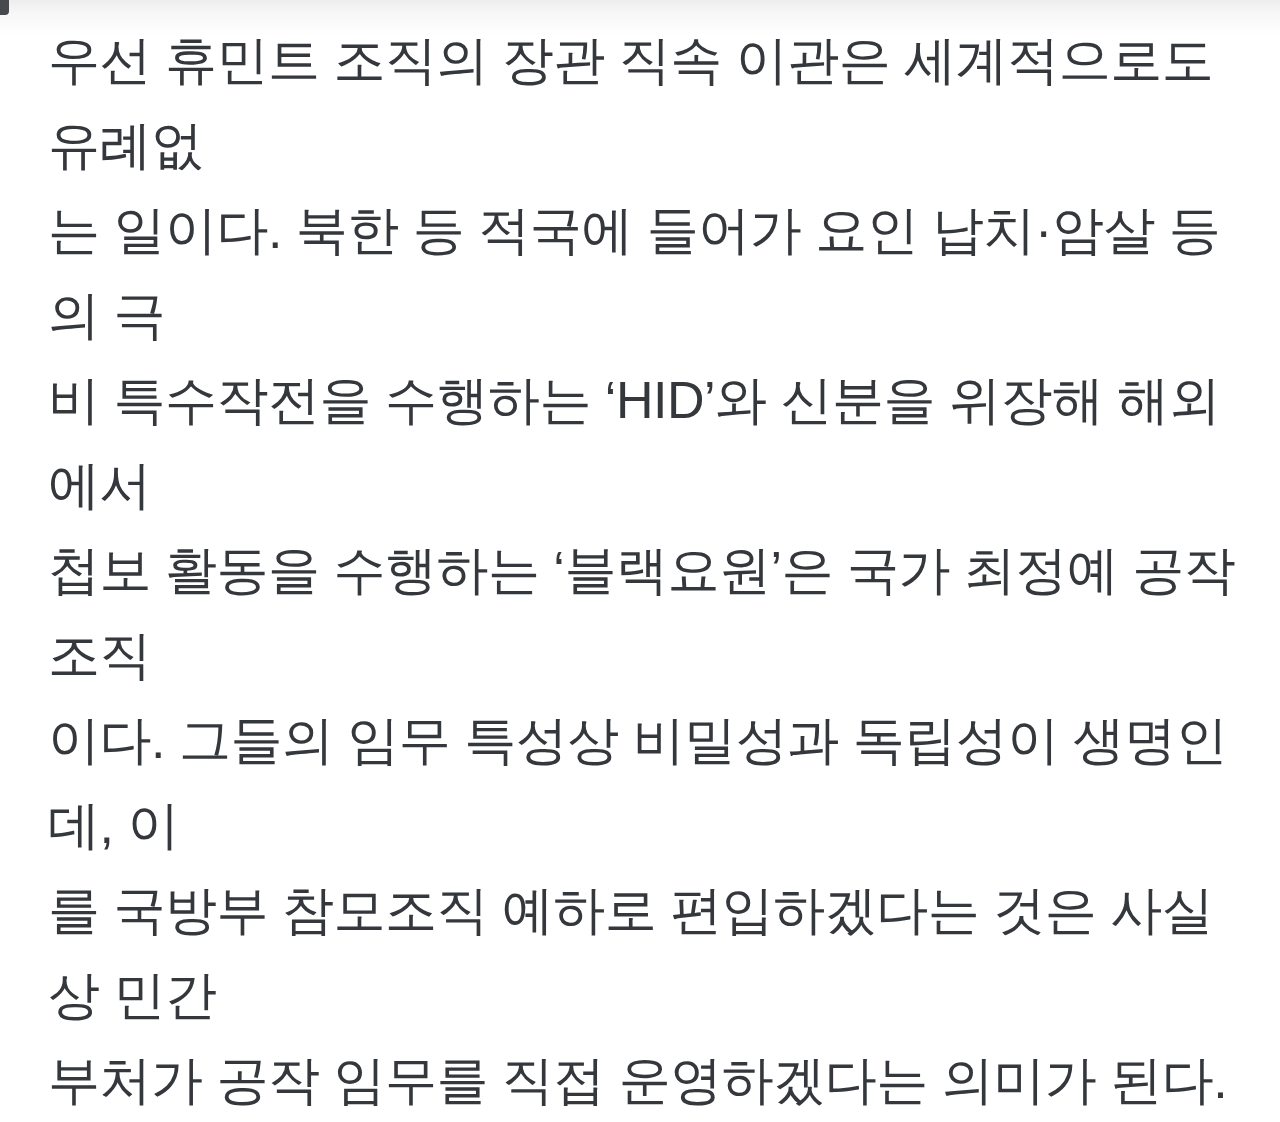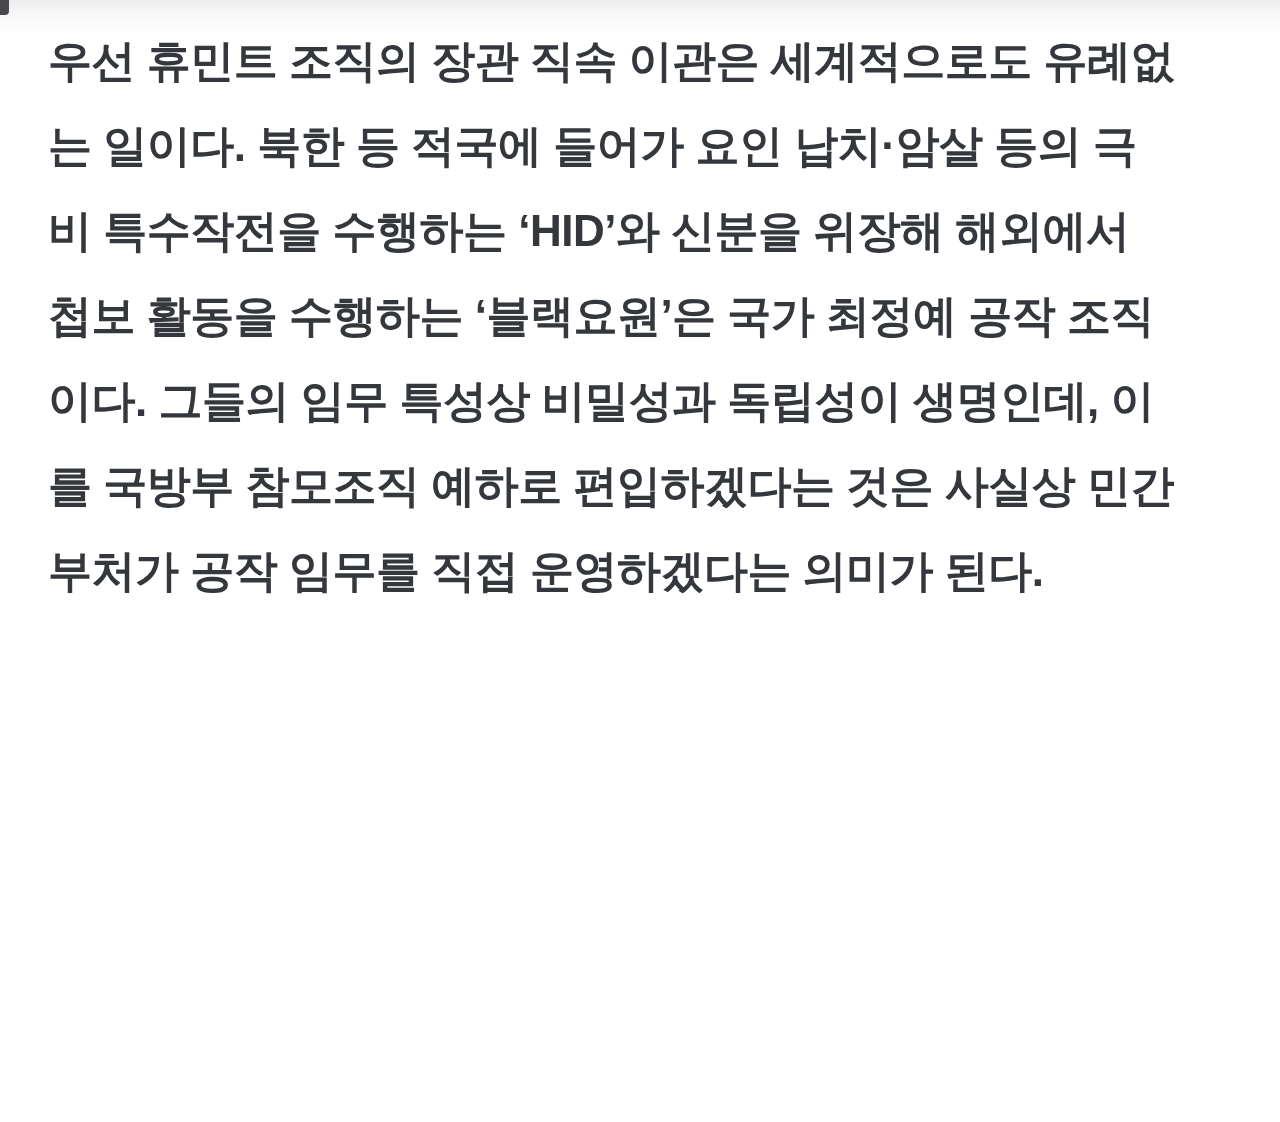--- a/index.html
+++ b/index.html
@@ -30,27 +30,27 @@
     border-bottom-right-radius: 4px;
   }
   .article-body {
     position: relative;
     box-sizing: border-box;
     width: 1280px;
     padding: 18px 42px 0 48px;
   }
   .article-body p {
     margin: 0 0 80px 0;
-    font-size: 44px;
+    font-size: 52px;
     line-height: 85px;
     letter-spacing: -0.5px;
     color: #34373c;
     white-space: pre-line;      
     word-break: break-all;
-    font-weight: 700;
+    font-weight: 400;
   }
 </style>
 </head>
 <body>
 
 <div class="top-shade"></div>
 <div class="corner-mark"></div>
 
 <main class="article-body">
   <p>우선 휴민트 조직의 장관 직속 이관은 세계적으로도 유례없

